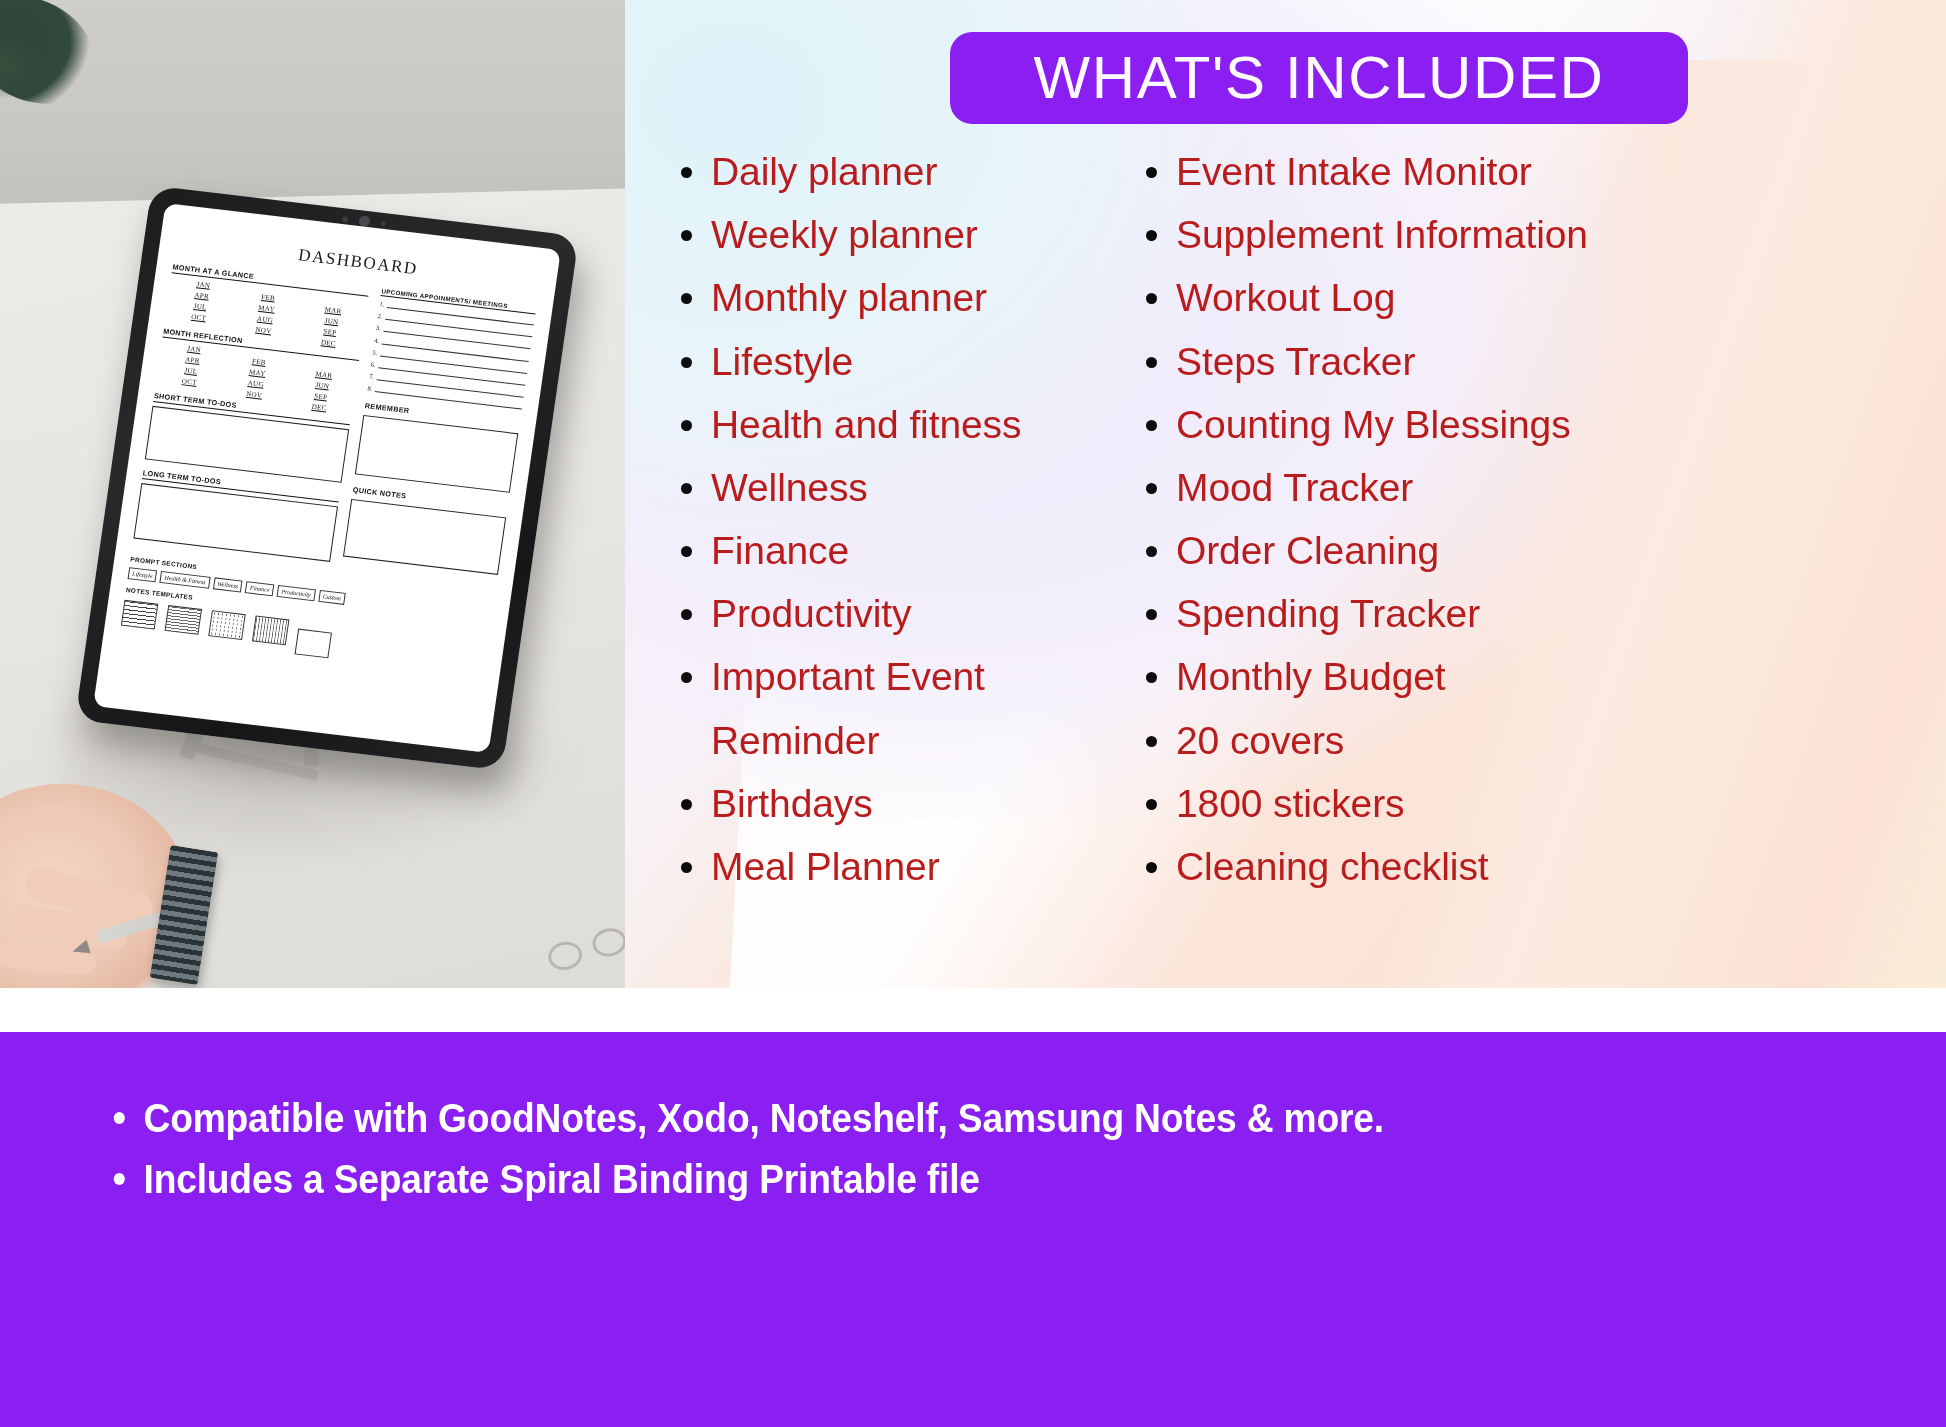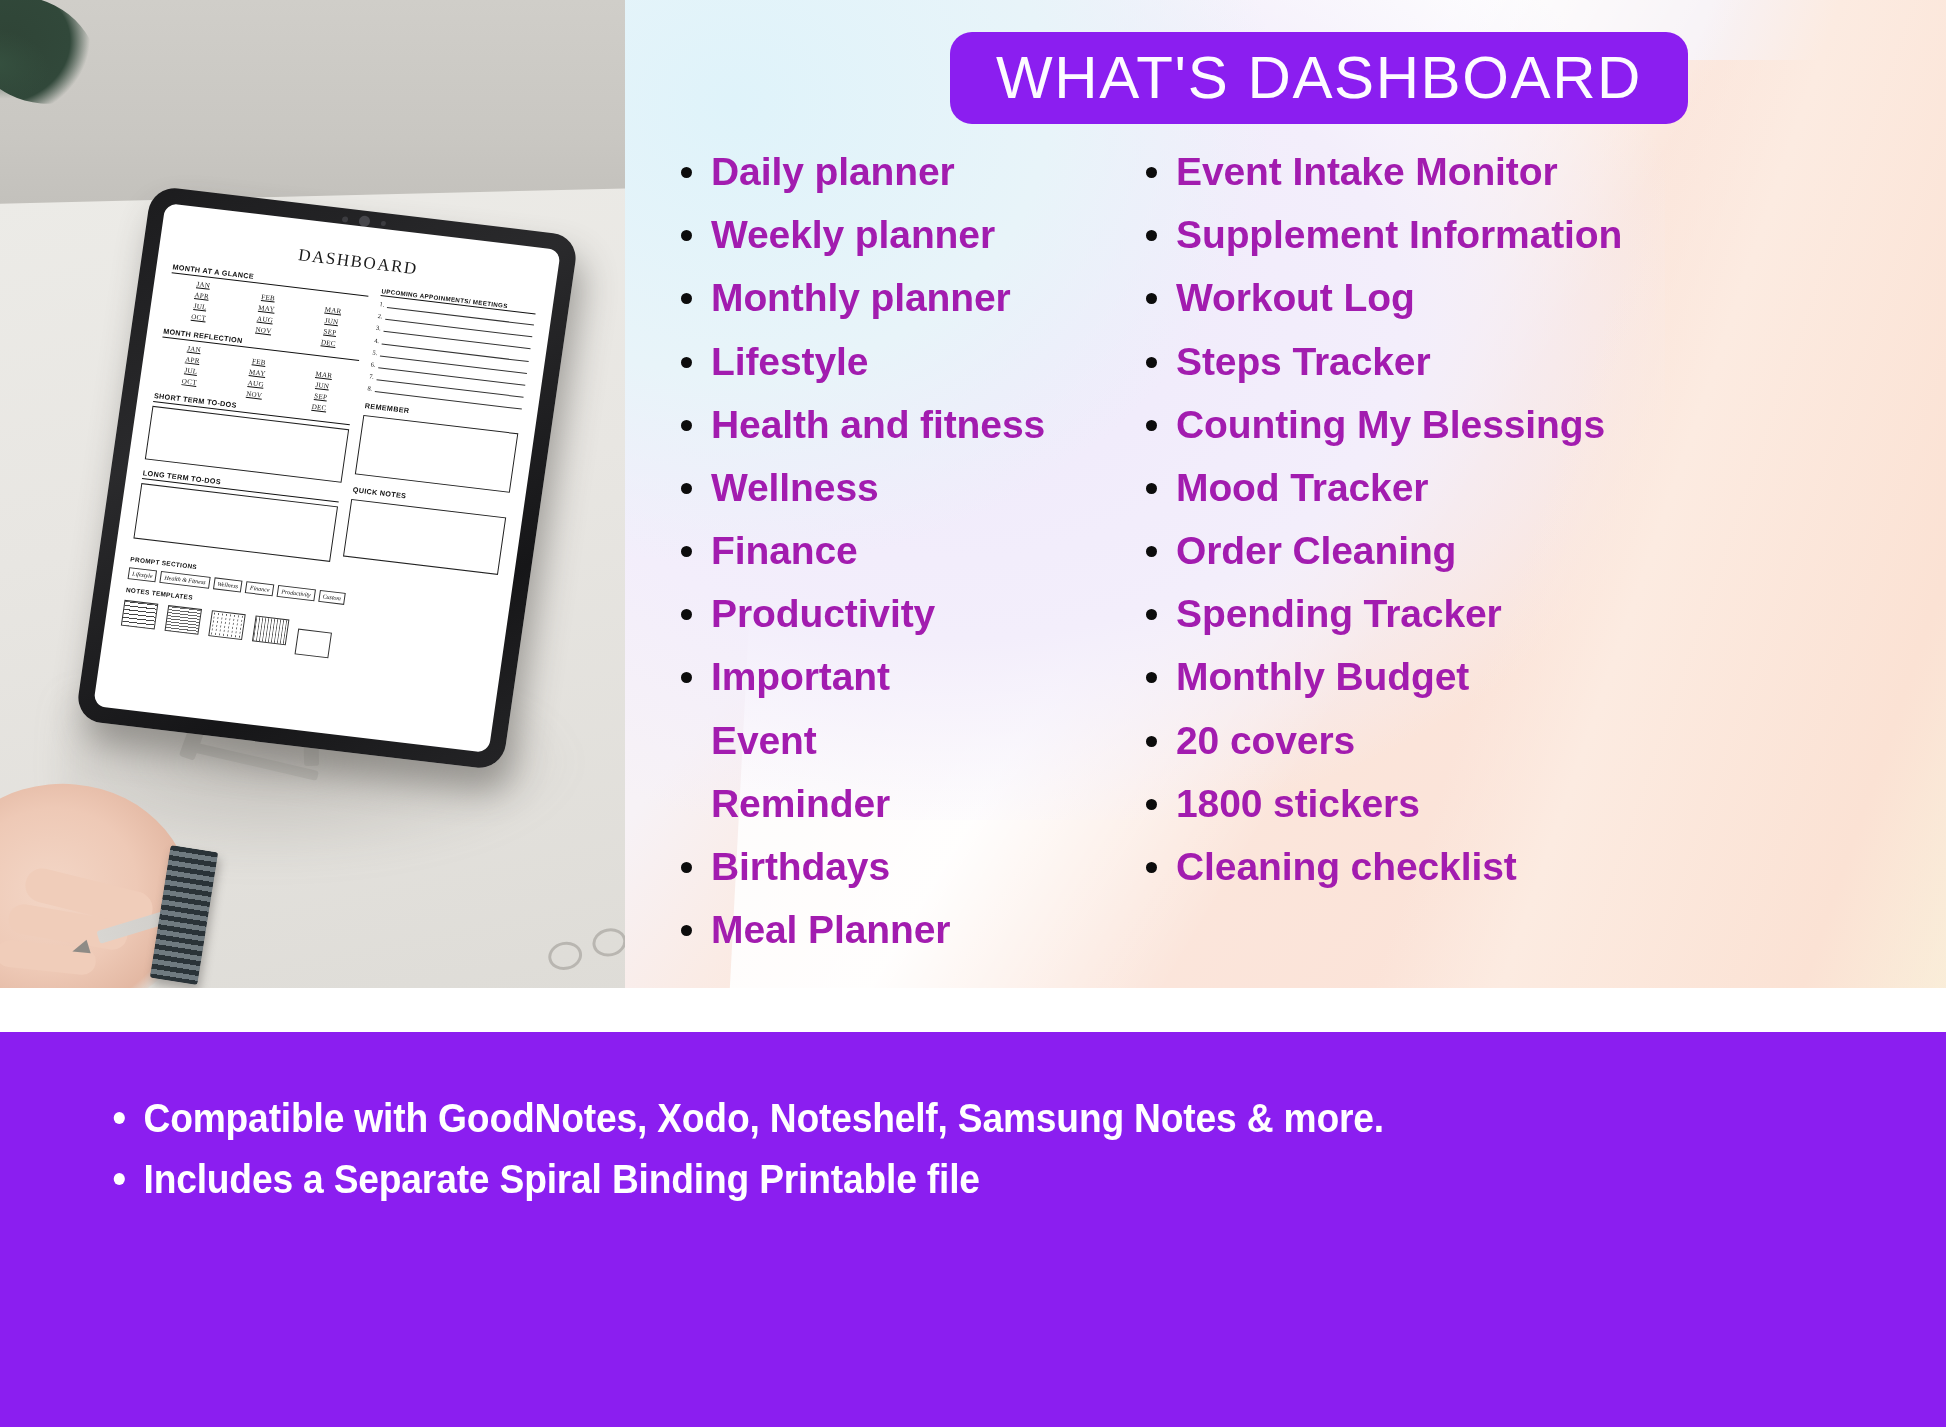--- a/index.html
+++ b/index.html
@@ -221,21 +221,21 @@
     position: absolute; left: 0; top: 140px; width: 1321px; height: 830px;
     display: flex;
   }
   .col { position: relative; }
   .col-left  { width: 450px; margin-left: 50px; }
   .col-right { width: 760px; margin-left: 15px; }
 
   ul.bullets { list-style: none; }
   ul.bullets li {
     position: relative; padding-left: 36px;
-    font-size: 39px; color: #a21caf; font-weight: 700;
+    font-size: 39px; color: #b91c1c; font-weight: 400;
     line-height: 1.62; letter-spacing: -.1px;
     white-space: nowrap;
   }
   ul.bullets li::before {
     content: ""; position: absolute; left: 6px; top: 27px;
     width: 11px; height: 11px; border-radius: 50%; background: #0c0c0c;
   }
   ul.bullets li.wrap { white-space: normal; width: 330px; }
   ul.bullets li.wrap::before { top: 27px; }
 
@@ -415,21 +415,21 @@
 
   <div class="right-panel">
     <div class="bg-peach-big"></div>
     <div class="bg-cream"></div>
     <div class="bg-white-sweep"></div>
     <div class="bg-lav"></div>
     <div class="bg-blue"></div>
     <div class="bg-peach-stripe"></div>
 
     <div class="badge">
-      <span>WHAT'S DASHBOARD</span>
+      <span>WHAT'S INCLUDED</span>
     </div>
 
     <div class="lists">
       <div class="col col-left">
         <ul class="bullets">
           <li>Daily planner</li>
           <li>Weekly planner</li>
           <li>Monthly planner</li>
           <li>Lifestyle</li>
           <li>Health and fitness</li>

